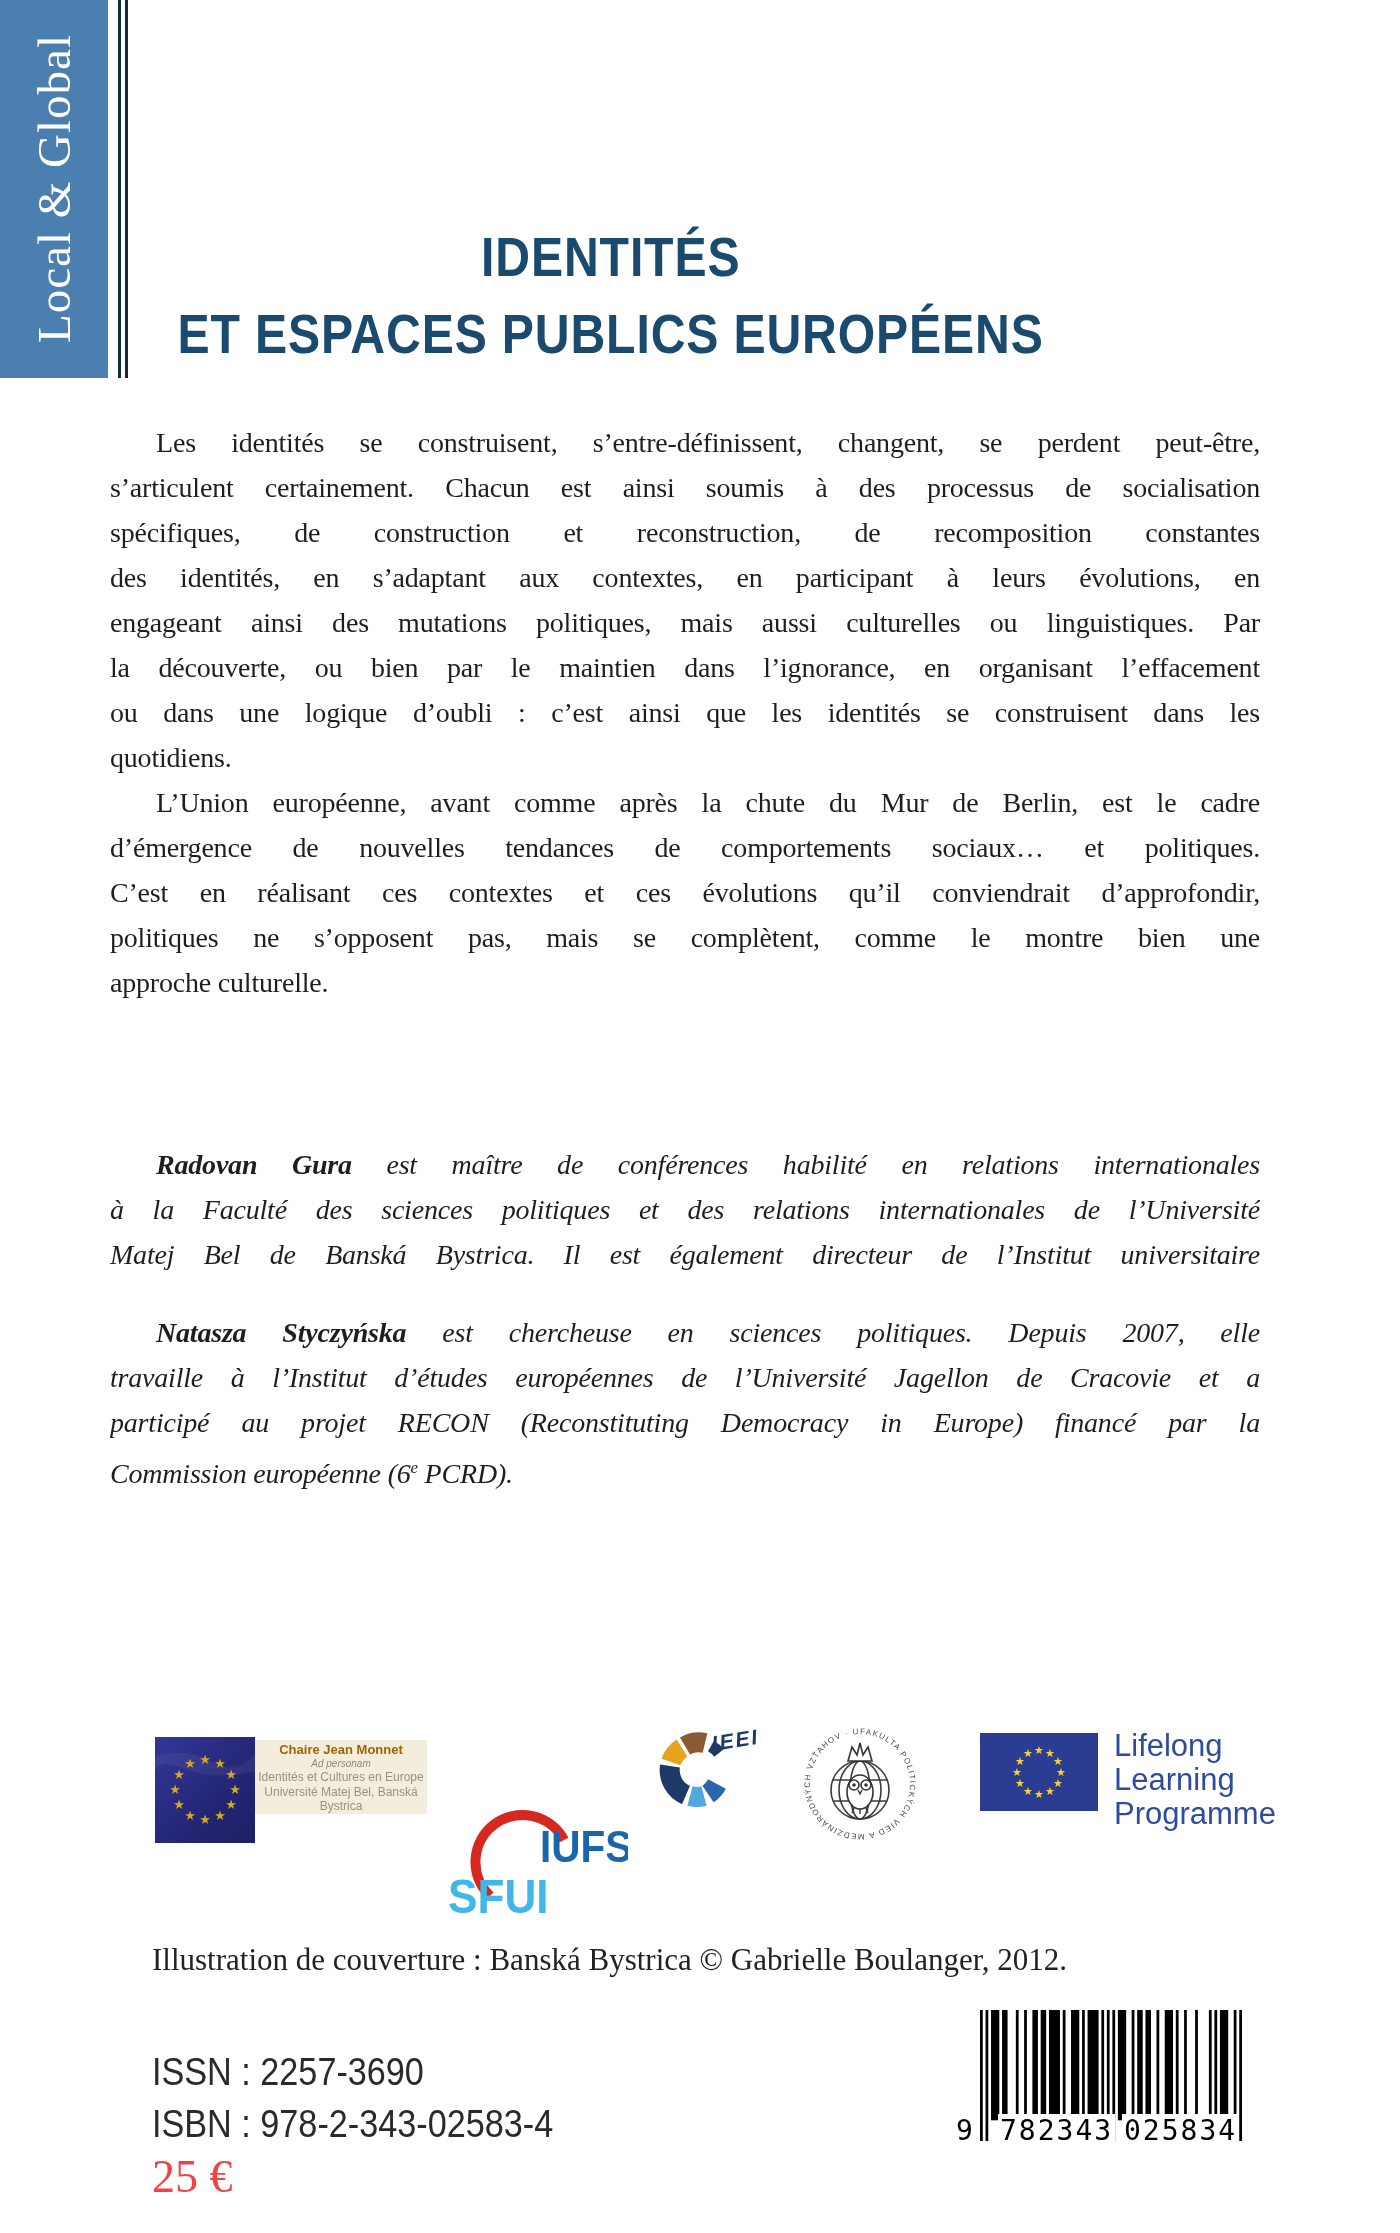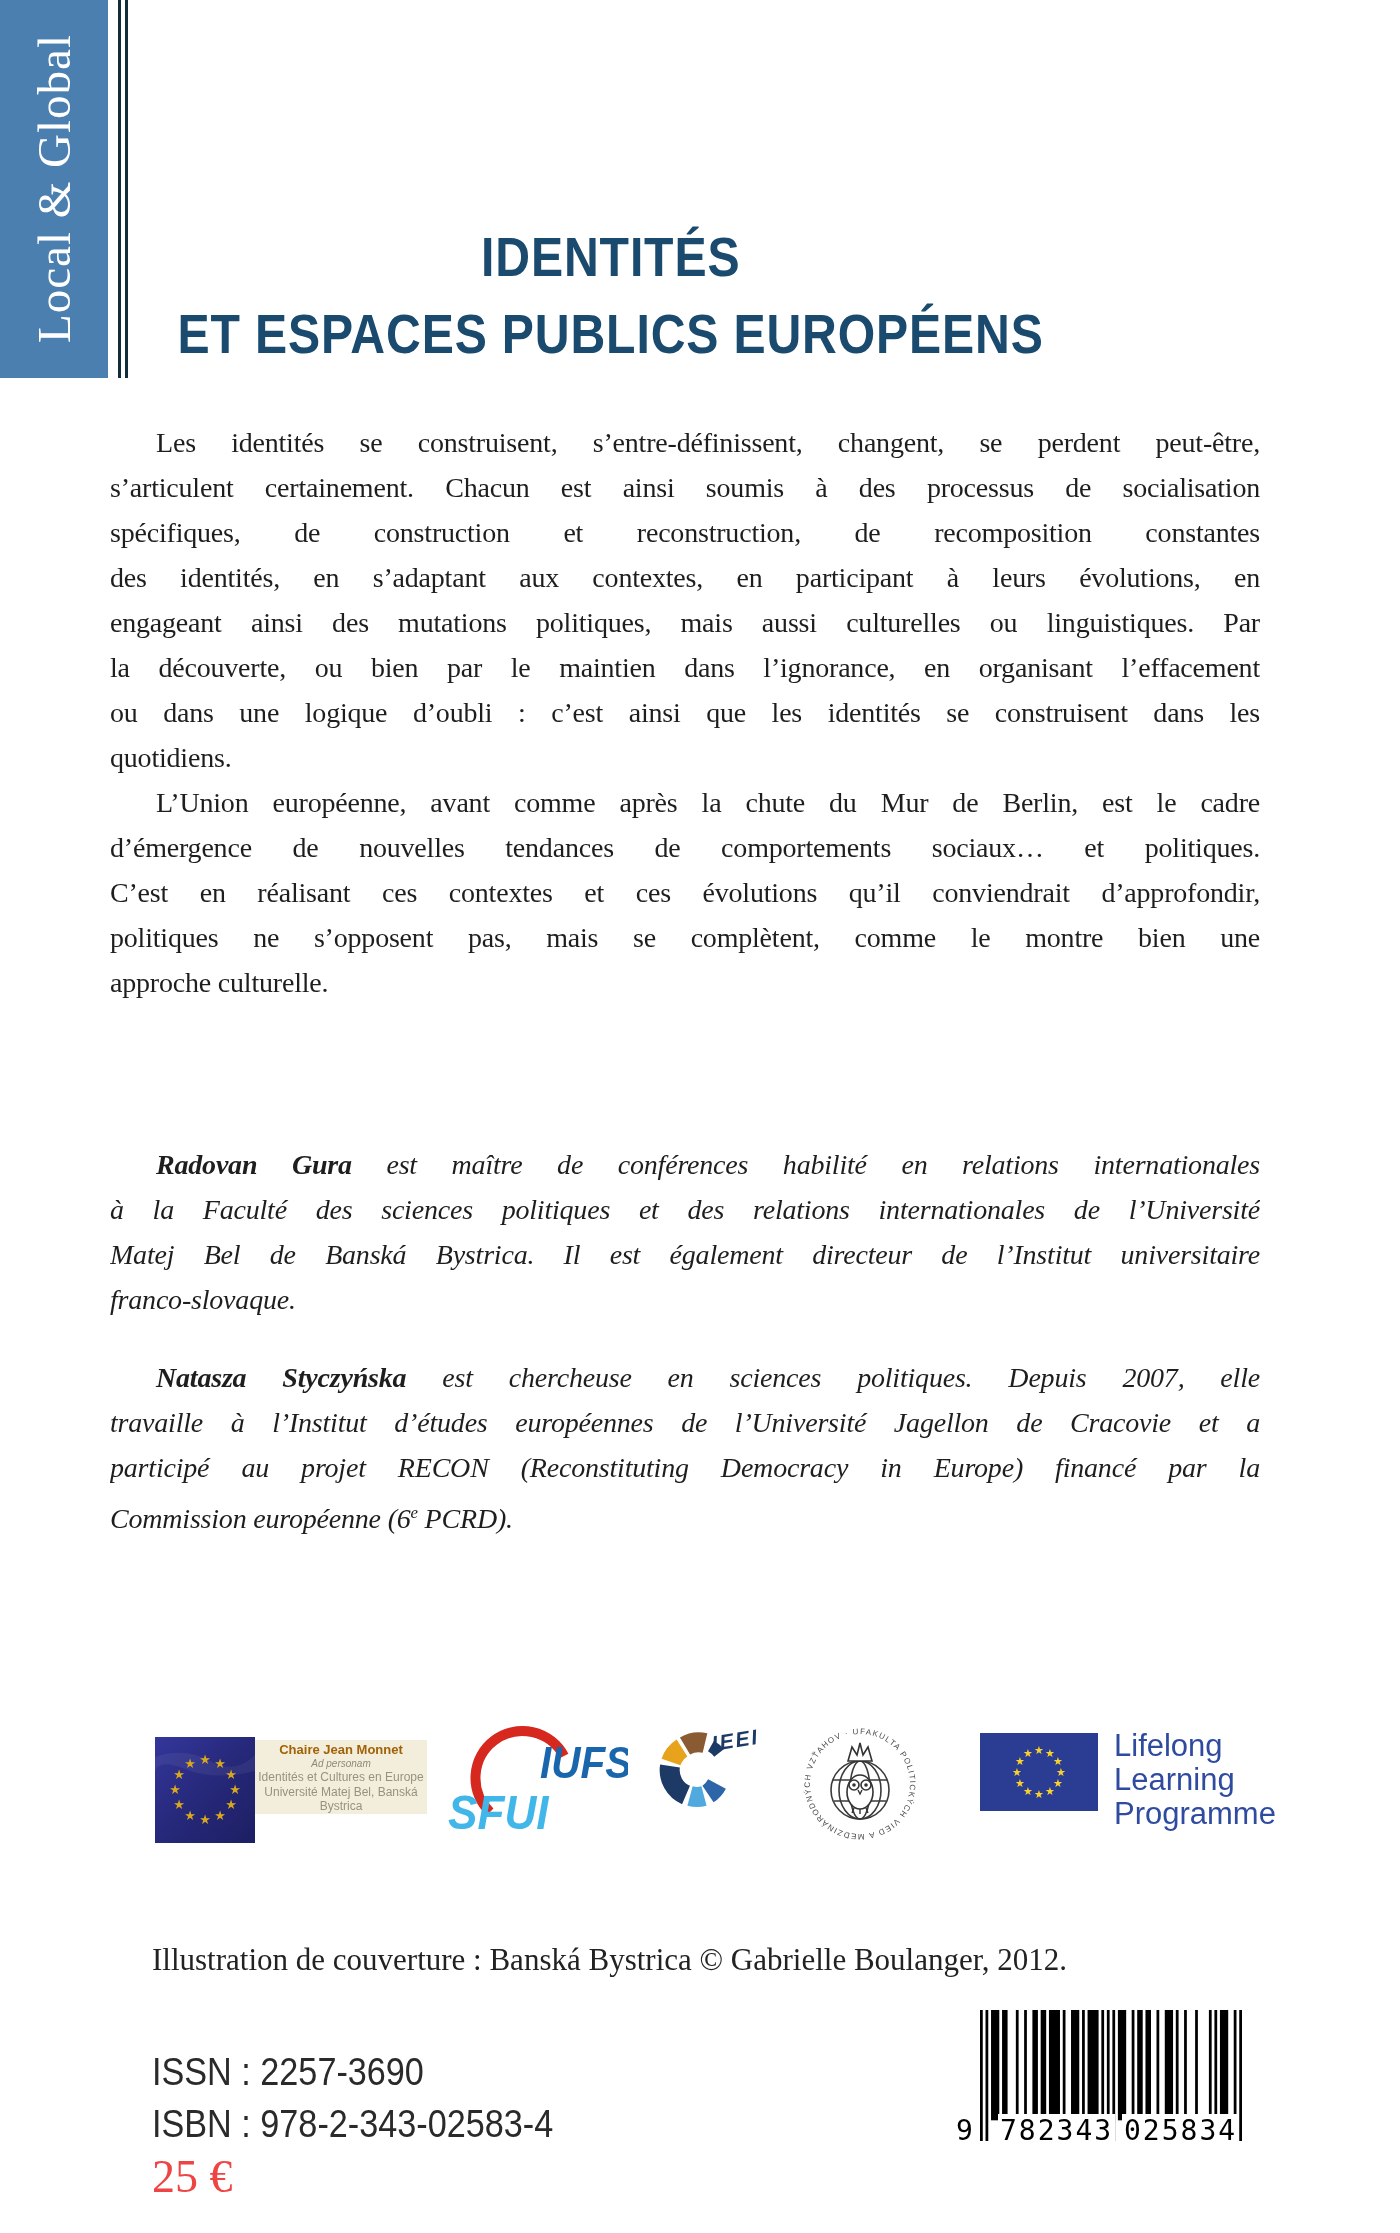--- a/index.html
+++ b/index.html
@@ -53,21 +53,21 @@
   .jm-panel {
     width:172px; height:74px; background:#f3eedb; margin-top:3px;
     font-family:"Liberation Sans", sans-serif; text-align:center;
     display:flex; flex-direction:column; justify-content:center; gap:1px;
   }
   .jm-t1 { font-size:13px; font-weight:bold; color:#a16207; }
   .jm-t2 { font-size:10px; font-style:italic; color:#8b8a78; }
   .jm-t3 { font-size:12px; color:#949382; }
   .jm-t4 { font-size:12px; color:#949382; }
 
-  .logo-sfui { position:absolute; left:448px; top:1712px;font-style:italic; }
+  .logo-sfui { position:absolute; left:448px; top:1796px; }
   .logo-ieei { position:absolute; left:655px; top:1715px; }
   .logo-seal { position:absolute; left:798px; top:1722px; }
 
   .logo-llp { position:absolute; left:980px; top:1733px; display:flex; }
   .llp-text {
     margin-left:16px; font-family:"Liberation Sans", sans-serif;
     font-size:31px; line-height:34px; color:#2e4b9f; margin-top:-4px;
   }
 
   
@@ -121,21 +121,20 @@
       <div class="pline">d’émergence de nouvelles tendances de comportements sociaux… et politiques.</div>
       <div class="pline">C’est en réalisant ces contextes et ces évolutions qu’il conviendrait d’approfondir,</div>
       <div class="pline">politiques ne s’opposent pas, mais se complètent, comme le montre bien une</div>
       <div class="pline last">approche culturelle.</div>
     </div>
 
     <div class="bio bio1">
       <div class="pline first"><span class="bname">Radovan Gura</span><span> est maître de conférences habilité en relations internationales</span></div>
       <div class="pline">à la Faculté des sciences politiques et des relations internationales de l’Université</div>
       <div class="pline">Matej Bel de Banská Bystrica. Il est également directeur de l’Institut universitaire</div>
-      <div class="pline last">franco-slovaque.</div>
     </div>
 
     <div class="bio bio2">
       <div class="pline first"><span class="bname">Natasza Styczyńska</span><span> est chercheuse en sciences politiques. Depuis 2007, elle</span></div>
       <div class="pline">travaille à l’Institut d’études européennes de l’Université Jagellon de Cracovie et a</div>
       <div class="pline">participé au projet RECON (Reconstituting Democracy in Europe) financé par la</div>
       <div class="pline last"><span>Commission européenne (6</span><sup>e</sup><span> PCRD).</span></div>
     </div>
   </div>
 

